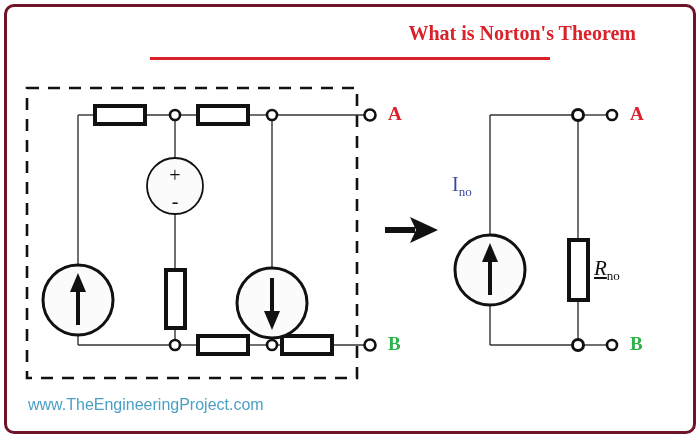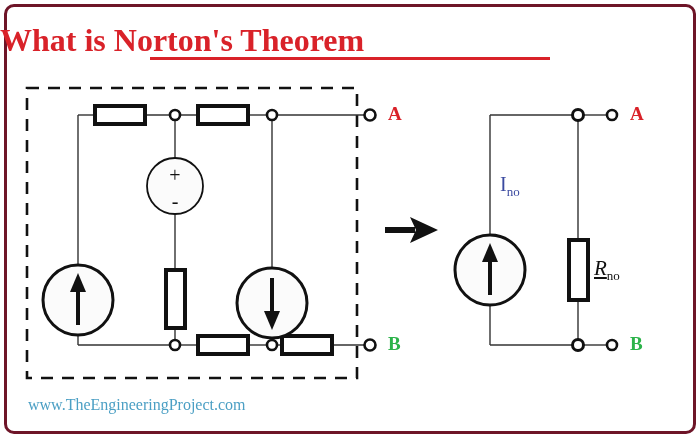--- a/index.html
+++ b/index.html
@@ -27,40 +27,40 @@
     box-sizing: border-box;
     border: 3px solid #6e1528;
     border-radius: 10px;
     pointer-events: none;
   }
   .title {
     position: absolute;
     left: 0;
     top: 22px;
     width: 636px;
-    text-align: left;
+    text-align: right;
     font-family: "Liberation Serif", serif;
     font-weight: bold;
-    font-size: 32px;
+    font-size: 20px;
     color: #d92229;
     letter-spacing: 0px;
   }
   .title-underline {
     position: absolute;
     left: 150px;
     top: 57px;
     width: 400px;
     height: 3px;
     background: #d92229;
   }
   .footer-url {
     position: absolute;
     left: 28px;
     top: 396px;
-    font-family: Liberation Serif, serif;
+    font-family: Liberation Sans, sans-serif;
     font-size: 16px;
     color: #4b9fc4;
   }
   
   .circuit {
     position: absolute;
     left: 0;
     top: 70px;
     width: 700px;
     height: 320px;
@@ -78,21 +78,20 @@
     color: #d92229;
   }
   .lbl-b {
     font-weight: bold;
     font-size: 19px;
     color: #2cb34a;
   }
   .lbl-ino {
     font-size: 20px;
     color: #3b4aa0;
-    margin-left: 48px;
   }
   .lbl-ino sub {
     font-size: 13px;
   }
   .lbl-rno {
     font-size: 21px;
     color: #111111;
     font-style: italic;
     text-decoration: underline;
   }

